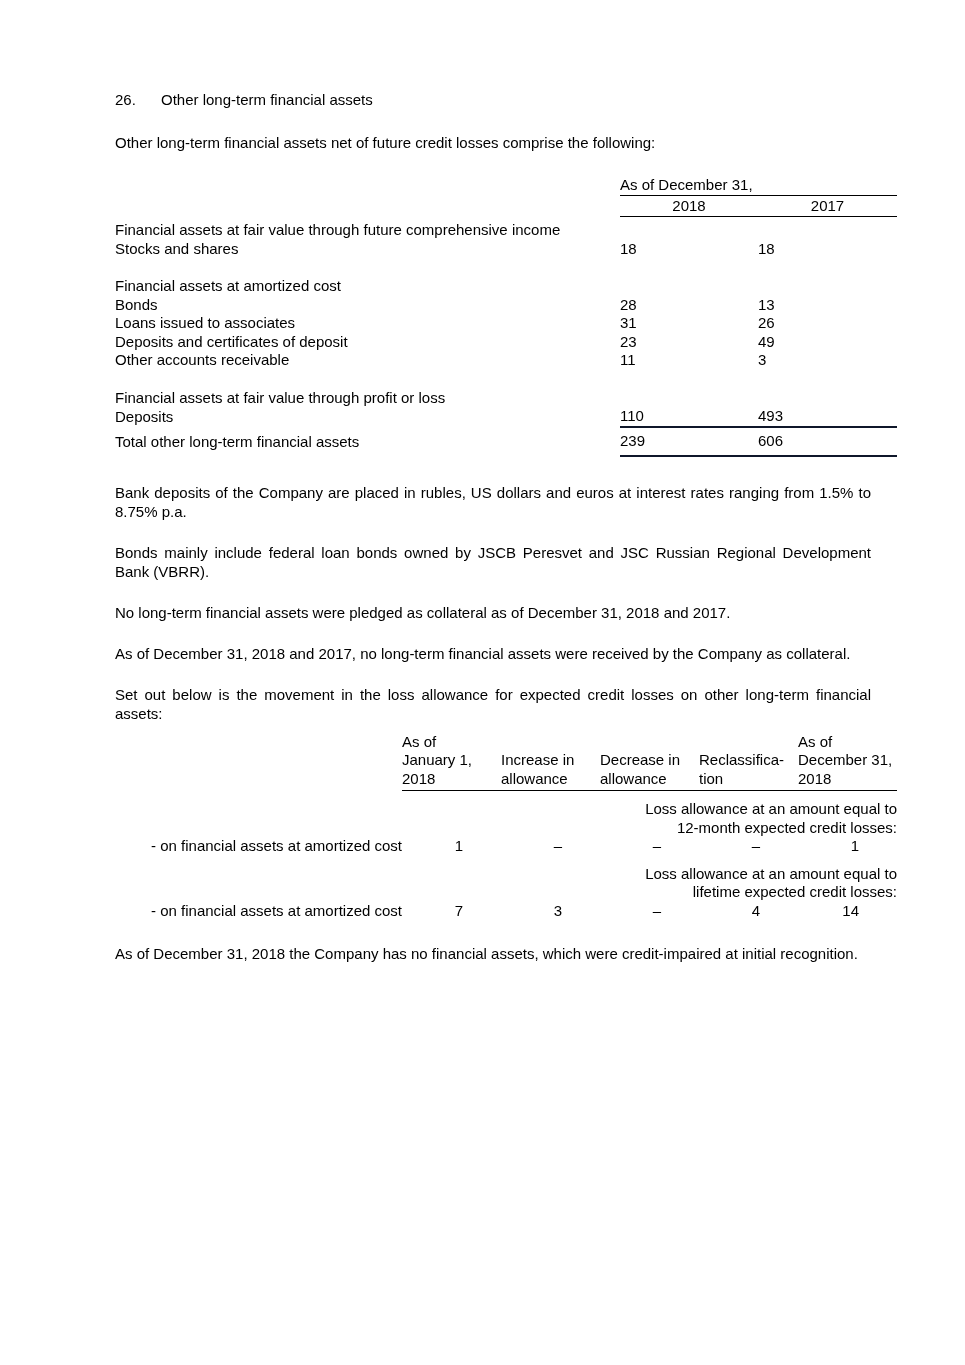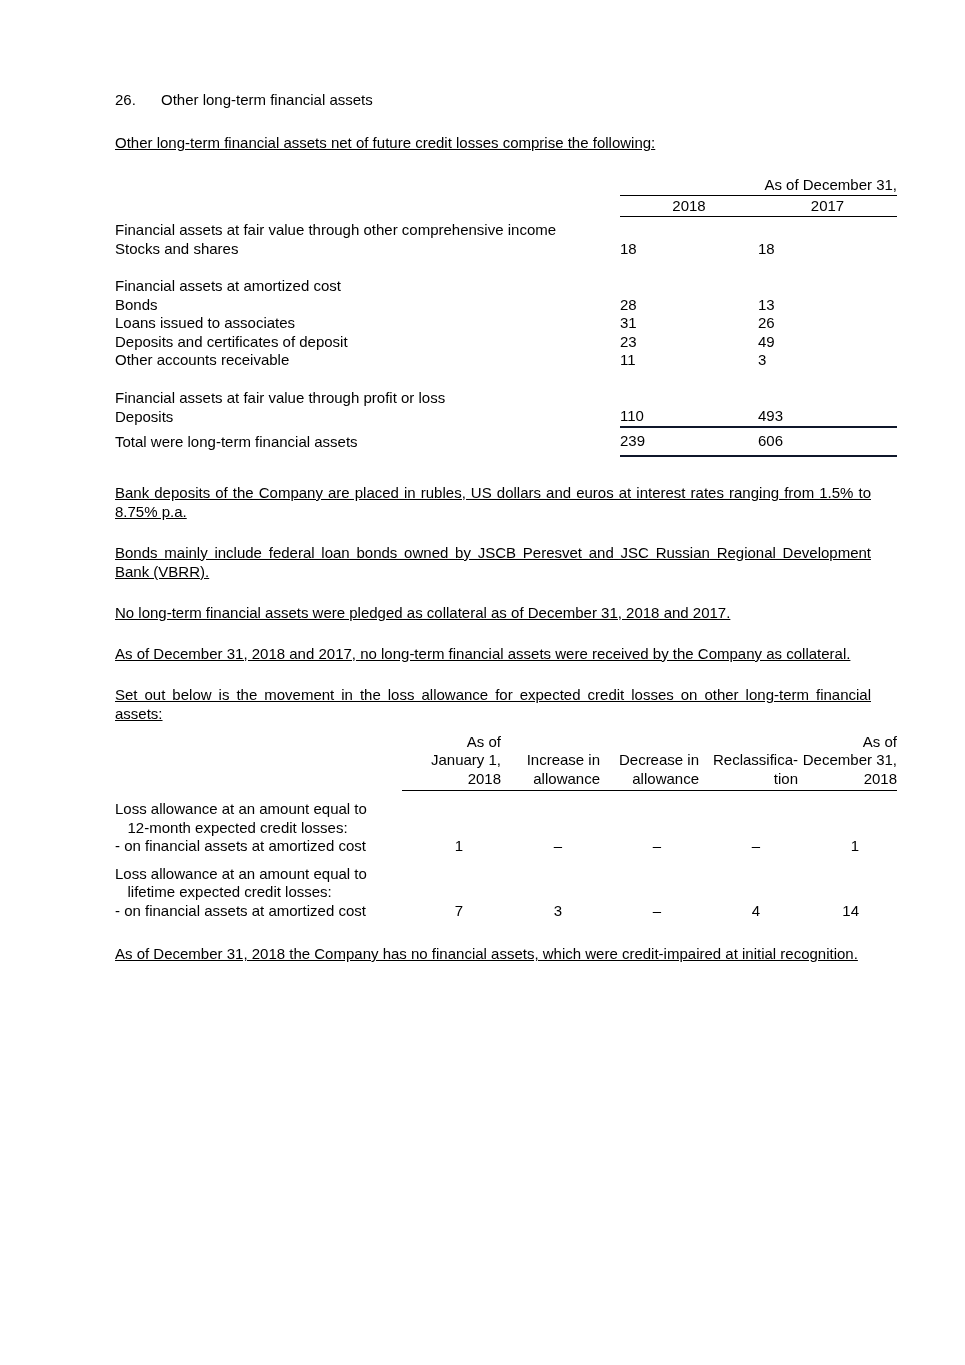--- a/index.html
+++ b/index.html
@@ -9,43 +9,43 @@
     min-height: 1365px;
     background: #ffffff;
     color: #000000;
     font-family: "Liberation Sans", sans-serif;
     font-size: 15px;
     line-height: 19px;
     padding: 90px 94px 40px 115px;
   }
   .heading { margin: 0 0 24px 0; }
   .h-num { display: inline-block; width: 46px; }
-  p { margin: 0 0 22px 0; text-align: justify; text-decoration: underline; }
+  p { margin: 0 0 22px 0; text-align: justify; }
 
   table { border-collapse: collapse; width: 100%; table-layout: fixed; }
 
   
   .t1 { margin: 2px 0 26px 0; }
   .t1 td { padding: 0; vertical-align: bottom; font-size: 15px; line-height: 18.5px; }
   .t1 .lbl  { width: 505px; }
   .t1 .num  { width: 138px; text-align: left; padding-right: 35px; }
-  .t1 .span-head { text-align: right; border-bottom: 1px solid #000; height: 21px; }
+  .t1 .span-head { text-align: left; border-bottom: 1px solid #000; height: 21px; }
   .t1 .year-head { text-align: center; border-bottom: 1px solid #000; height: 21px; }
   .t1 .first-row td { padding-top: 5px; }
   .t1 .spacer td { height: 19px; }
   .t1 .rule { border-bottom: 2px solid #0f172a; }
   .t1 .total-row td { height: 29px; padding-bottom: 4px; }
 
   
   .t2 { margin: 0 0 24px 0; }
-  .t2 td { padding: 0; vertical-align: bottom; font-size: 15px; line-height: 18.5px; }
+  .t2 td { padding: 0; vertical-align: bottom; font-size: 15px; line-height: 18.5px; text-align: right; }
   .t2 .lbl { width: 287px; }
   .t2 .col { width: 99px; }
   .t2 thead .col {
-    text-align: right;
+    text-align: left;
     vertical-align: bottom;
     border-bottom: 1px solid #000;
     white-space: pre-line;
     padding-bottom: 2px;
   }
   .t2 .ghead { white-space: pre-wrap; padding-top: 9px; }
   .t2 .val { text-align: right; padding-right: 38px; }
 </style>
 </head>
 <body>
@@ -70,21 +70,21 @@
         <td class="span-head" colspan="2">As of December 31,</td>
       </tr>
       <tr>
         <td class="lbl"></td>
         <td class="year-head">2018</td>
         <td class="year-head">2017</td>
       </tr>
     </thead>
     <tbody>
       <tr class="first-row">
-        <td class="lbl">Financial assets at fair value through other comprehensive income</td>
+        <td class="lbl">Financial assets at fair value through future comprehensive income</td>
         <td class="num"></td>
         <td class="num"></td>
       </tr>
       <tr>
         <td class="lbl">Stocks and shares</td>
         <td class="num">18</td>
         <td class="num">18</td>
       </tr>
       <tr class="spacer">
           <td colspan="3"></td>
@@ -121,21 +121,21 @@
         <td class="lbl">Financial assets at fair value through profit or loss</td>
         <td class="num"></td>
         <td class="num"></td>
       </tr>
       <tr>
         <td class="lbl">Deposits</td>
         <td class="num rule">110</td>
         <td class="num rule">493</td>
       </tr>
       <tr class="total-row">
-        <td class="lbl">Total were long-term financial assets</td>
+        <td class="lbl">Total other long-term financial assets</td>
         <td class="num rule">239</td>
         <td class="num rule">606</td>
       </tr>
     </tbody>
   </table>
 
   <p>Bank deposits of the Company are placed in rubles, US dollars and euros at interest rates ranging from 1.5% to 8.75% p.a.</p>
   <p>Bonds mainly include federal loan bonds owned by JSCB Peresvet and JSC Russian Regional Development Bank (VBRR).</p>
   <p>No long-term financial assets were pledged as collateral as of December 31, 2018 and 2017.</p>
   <p>As of December 31, 2018 and 2017, no long-term financial assets were received by the Company as collateral.</p>

